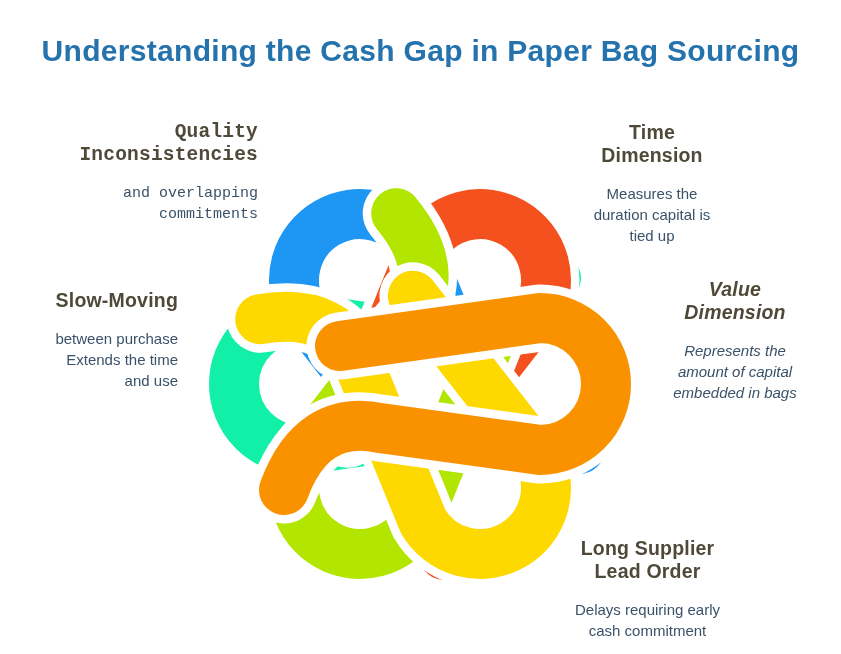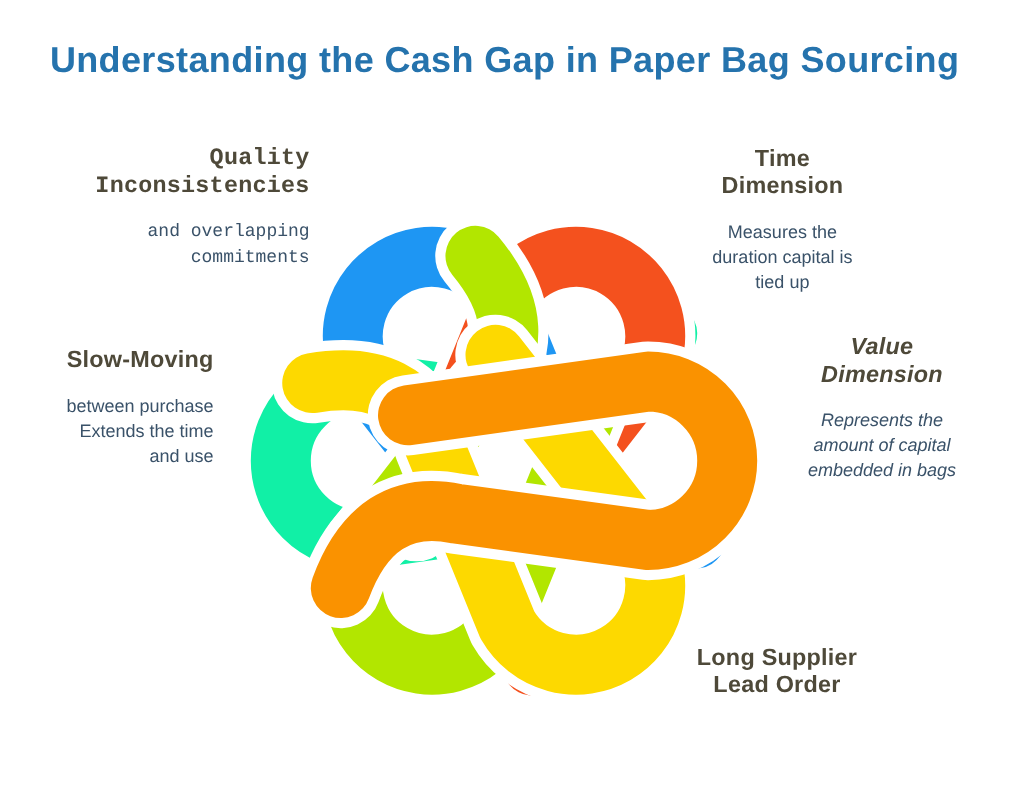--- a/index.html
+++ b/index.html
@@ -123,15 +123,19 @@
       <span class="line">embedded in bags</span>
     </div>
   </div>
 
 
   <div class="section s-long align-left">
     <div class="heading">
       <span class="line">Long Supplier</span>
       <span class="line">Lead Order</span>
     </div>
+    <div class="body">
+      <span class="line">Delays requiring early</span>
+      <span class="line">cash commitment</span>
+    </div>
   </div>
 
 </div>
 
 </body></html>

